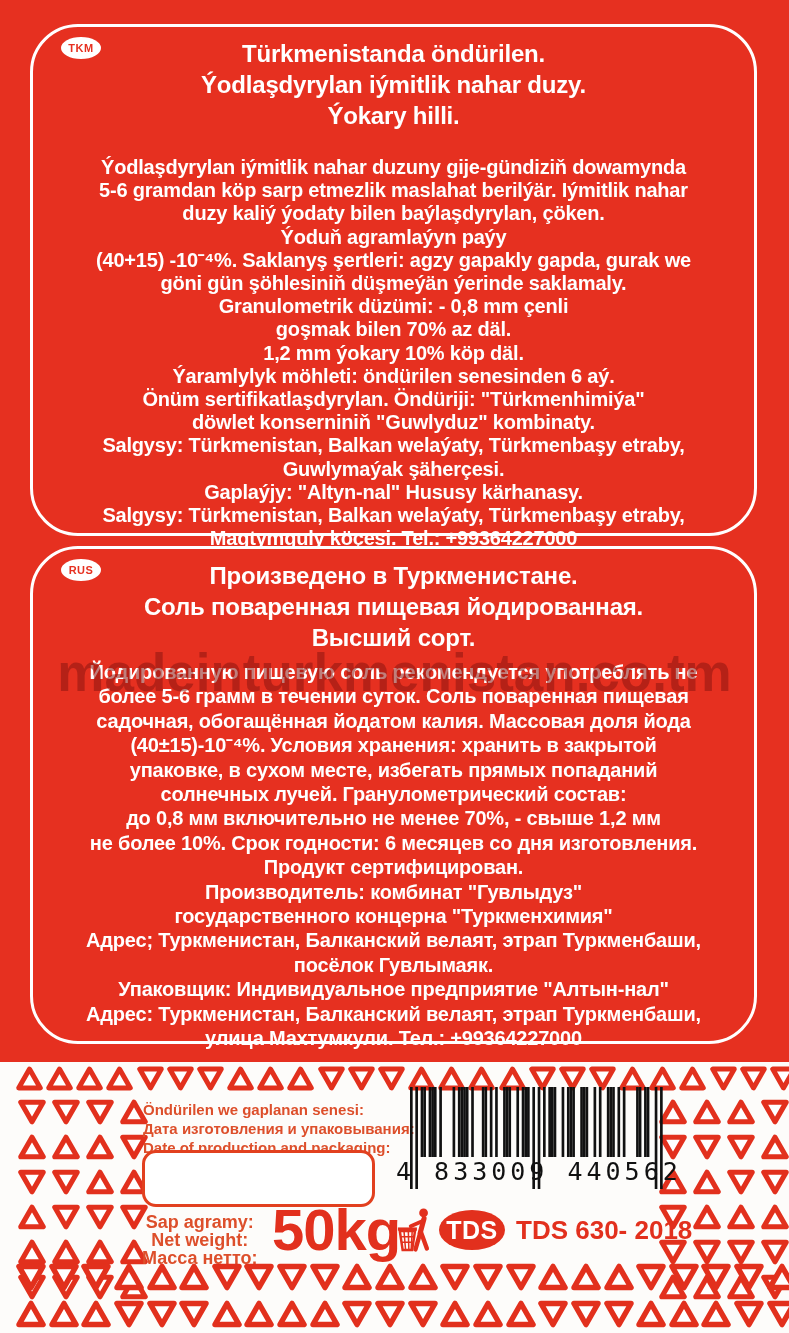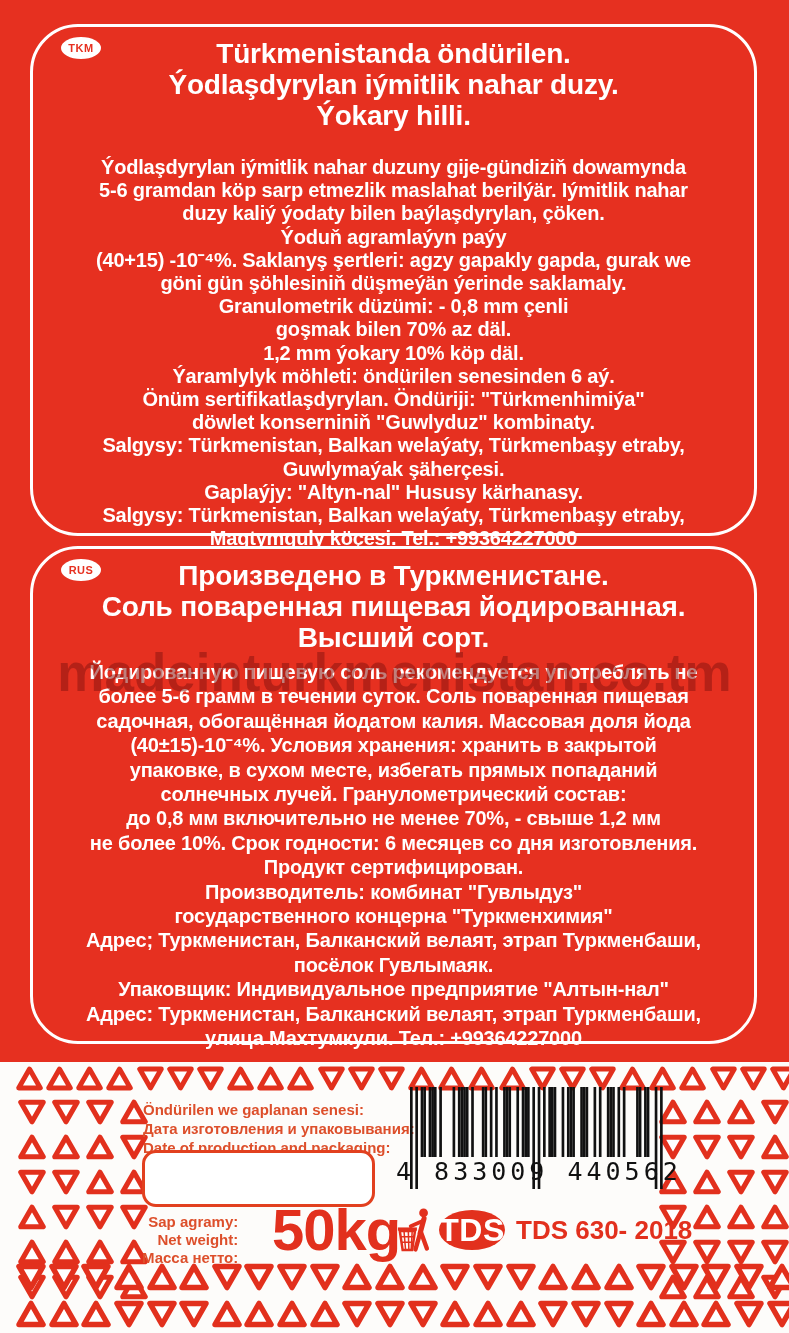--- a/index.html
+++ b/index.html
@@ -22,21 +22,21 @@
   }
   .panel-tkm{top:24px; height:512px;}
   .panel-rus{top:546px; height:498px;}
   .lang-badge{
     position:absolute; left:28px; top:10px; width:40px; height:22px;
     background:#fff; border-radius:50%;
     display:flex; align-items:center; justify-content:center;
     color:var(--red); font-size:11px; font-weight:bold; letter-spacing:.5px;
   }
   .panel-heading{
-    margin-top:11px; font-size:28px; font-weight:bold; line-height:31px;
+    margin-top:11px; font-size:24px; font-weight:bold; line-height:31px;
     white-space:pre-line; letter-spacing:-.2px;
   }
   .panel-body{
     margin-top:7px; font-size:20px; font-weight:bold;
     white-space:pre-line; letter-spacing:-.2px;
   }
   .panel-tkm .panel-body{line-height:23.2px;margin-top:25px;}
   .panel-rus .panel-body{line-height:24.4px;}
   .watermark{
     position:absolute; left:0; top:642px; width:100%;
@@ -60,38 +60,38 @@
     position:absolute; left:131px; top:38px;
     color:var(--orange); font-size:15px; line-height:19px; font-weight:bold;
     white-space:pre-line; text-align:left;
   }
   .date-box{
     position:absolute; left:130px; top:88px; width:233px; height:57px;
     background:#fff; border:3.5px solid #e2401f; border-radius:14px; box-sizing:border-box;
   }
   .weight-labels{
     position:absolute; left:130px; top:151px;
-    color:var(--orange); font-size:15px; line-height:18px; font-weight:bold;
-    white-space:pre-line; text-align:right;
+    color:var(--orange); font-size:18px; line-height:18px; font-weight:bold;
+    white-space:pre-line; text-align:center;
   }
   .net-weight{
     position:absolute; left:212px; top:134px;
     color:var(--accent); font-size:58px; font-weight:bold; letter-spacing:-1px;margin-left:48px;
   }
   .barcode{position:absolute; left:398px; top:25px; width:266px; height:106px;}
   .barcode-digits{
     position:absolute; left:-14px; top:70px; width:292px;
     font-family:"DejaVu Sans Mono", monospace;
     font-size:25px; color:#111; letter-spacing:4px; white-space:nowrap;
   }
   .tds-row{position:absolute; left:384px; top:144px; height:48px; display:flex; align-items:center;}
   .tds-badge{
     width:66px; height:40px; margin-left:5px; background:var(--accent); border-radius:50%;
     display:flex; align-items:center; justify-content:center;
-    color:#fff; font-size:32px; font-weight:bold; letter-spacing:.5px;
+    color:#fff; font-size:25px; font-weight:bold; letter-spacing:.5px;
   }
   .tds-standard{
     margin-left:11px; color:var(--accent); font-size:26px; font-weight:bold; white-space:nowrap;
   }
   svg{display:block;}
 </style>
 </head>
 <body>
 
 <div class="label">

